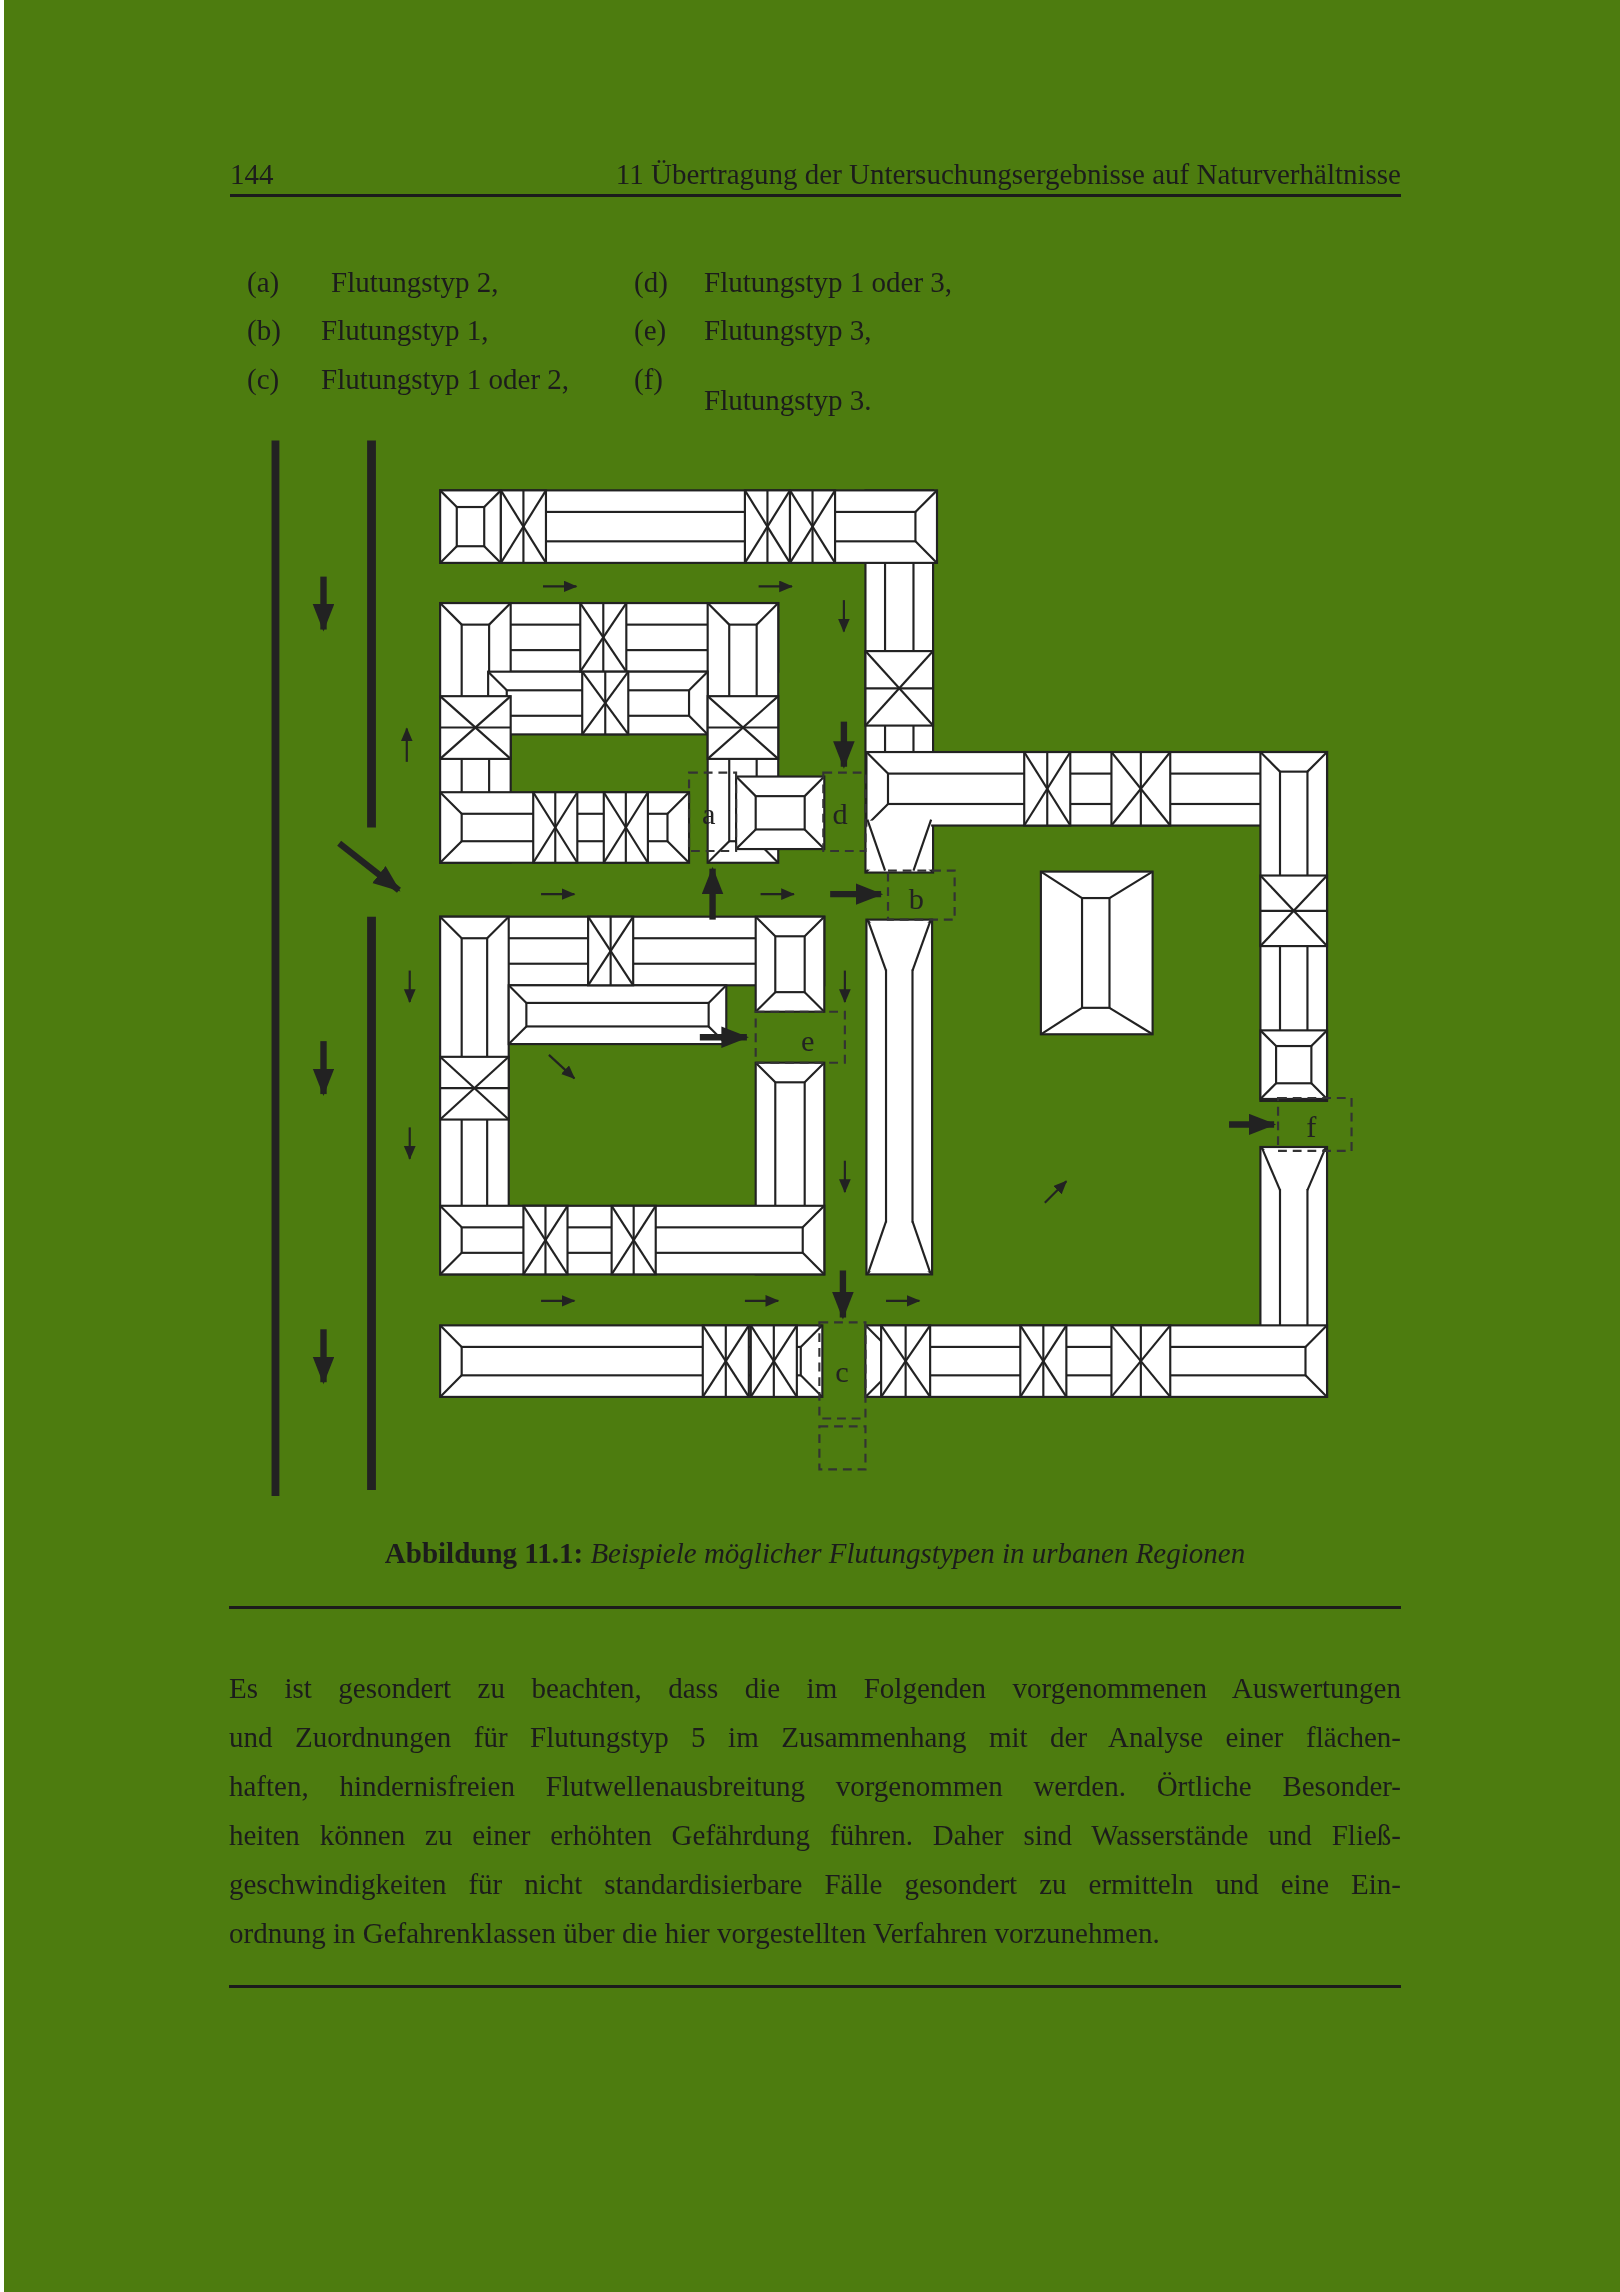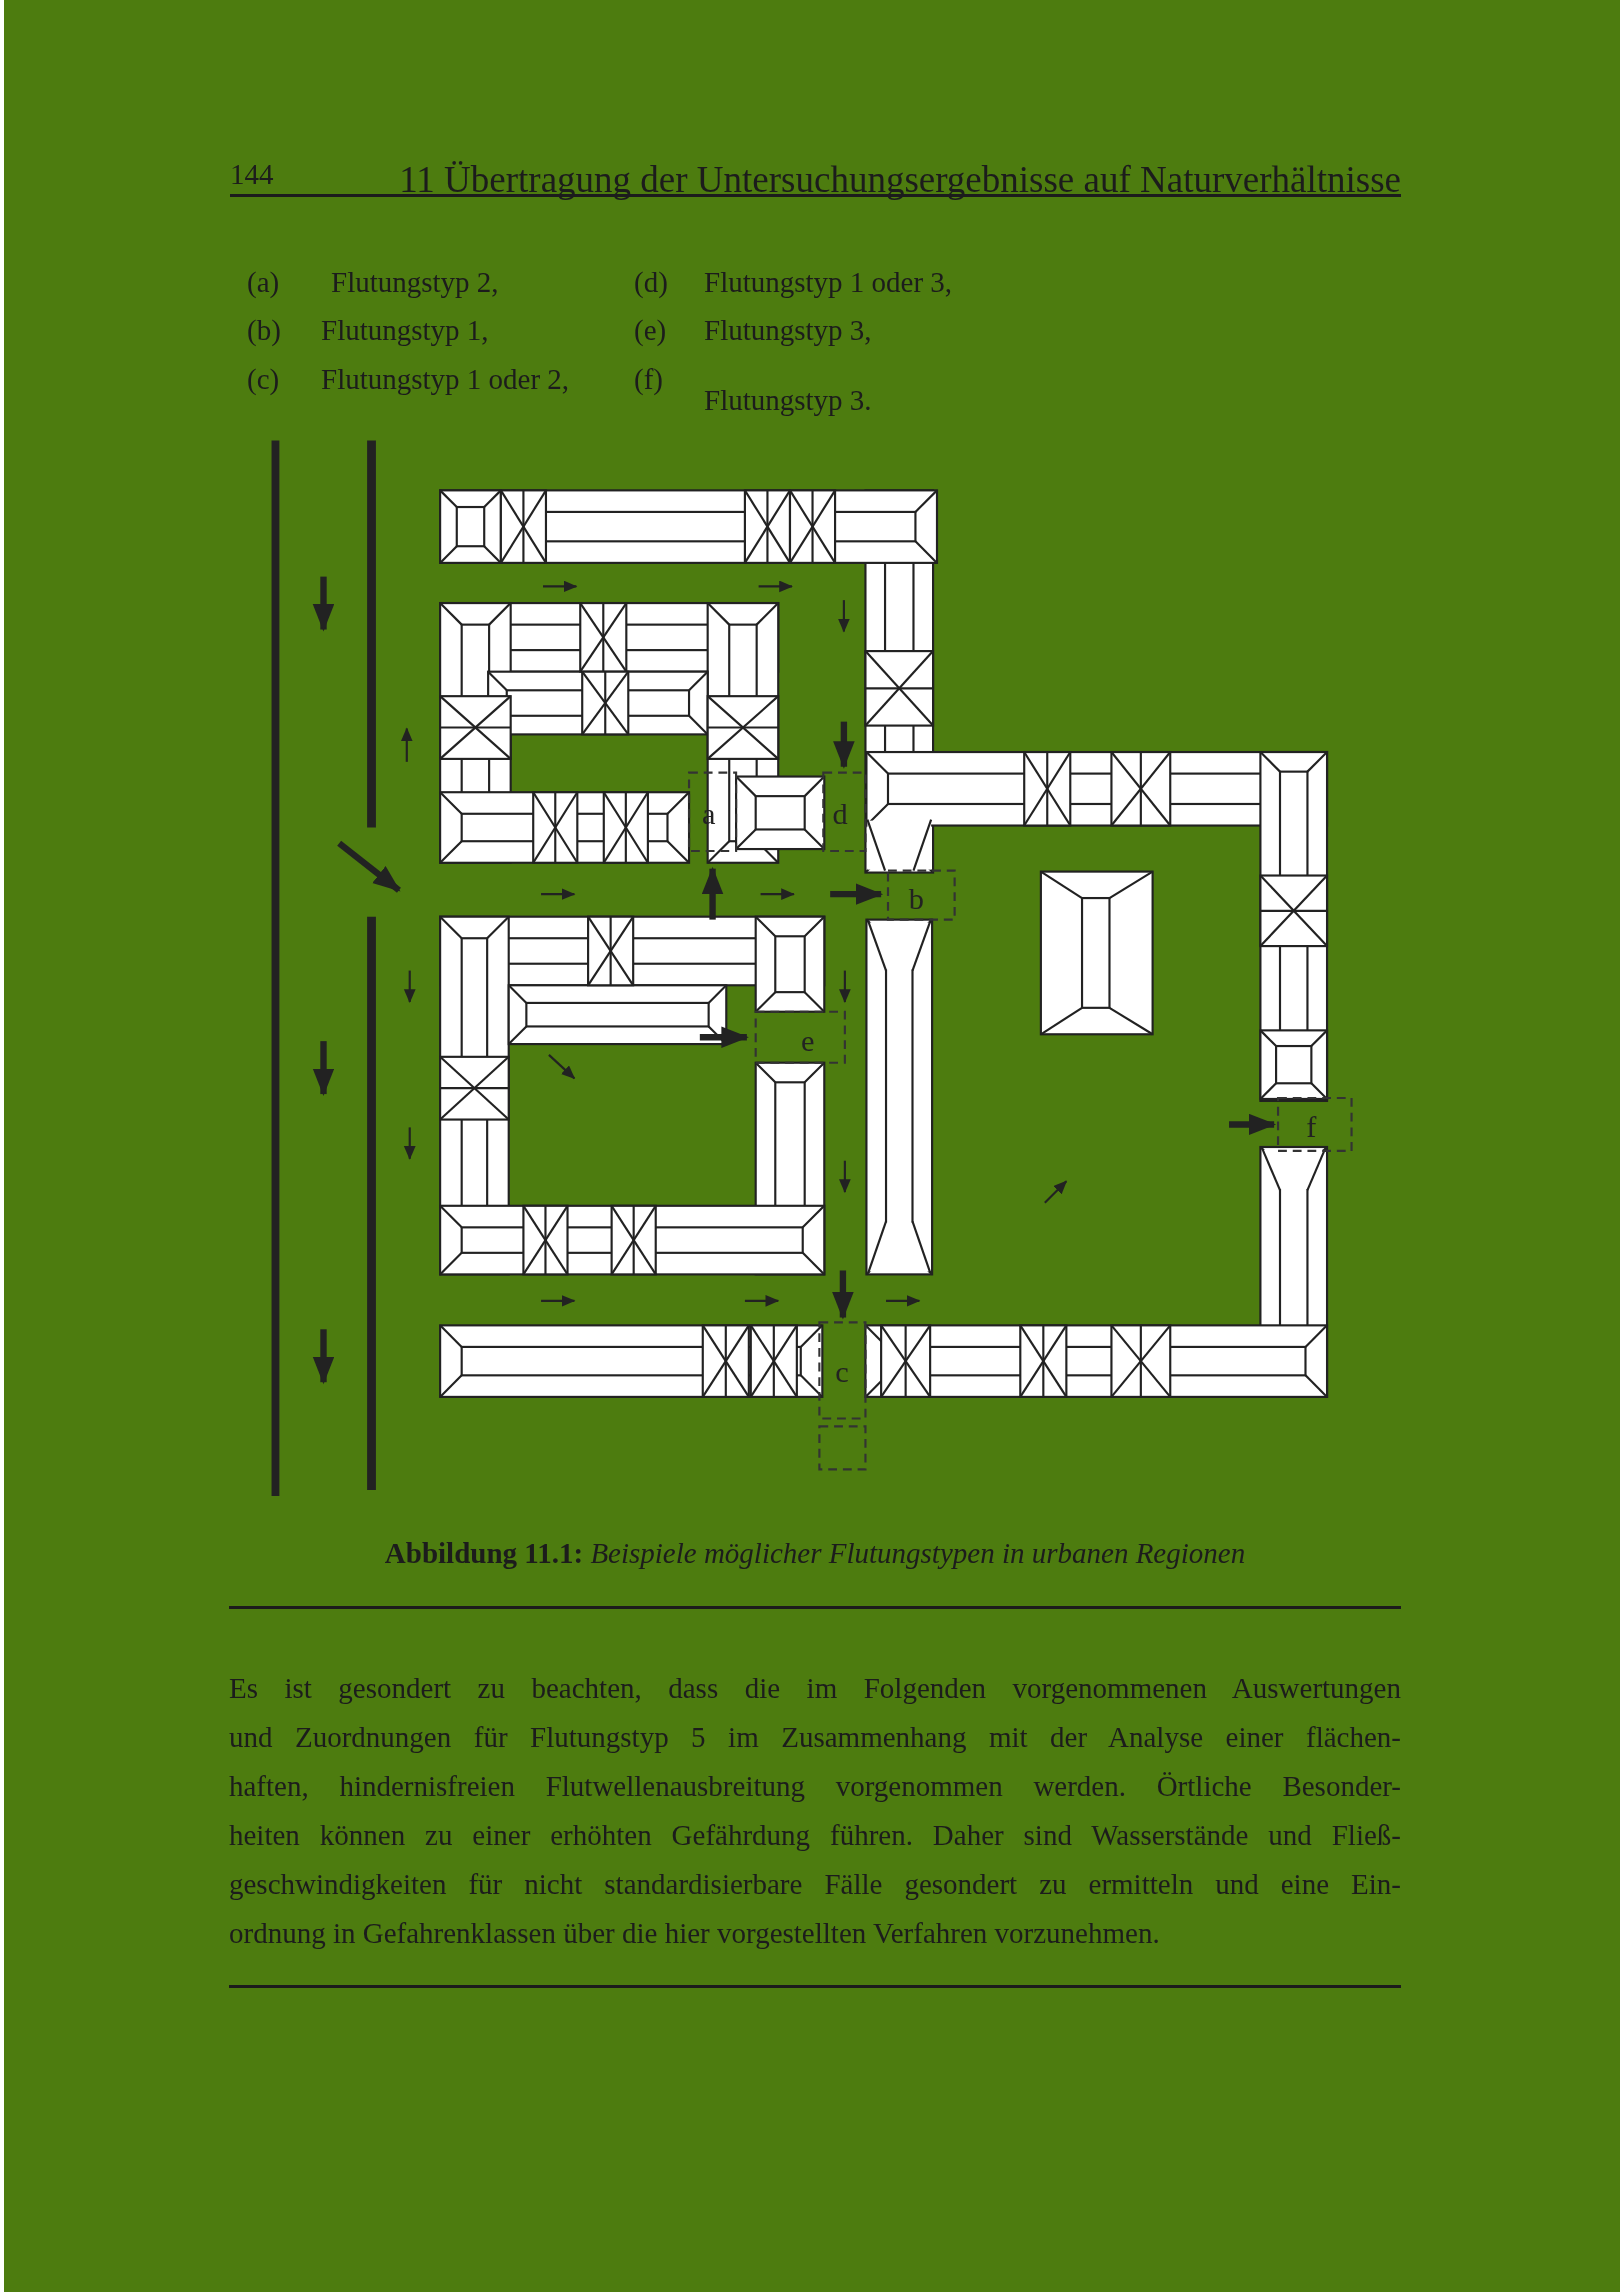--- a/index.html
+++ b/index.html
@@ -1,20 +1,20 @@
 <!DOCTYPE html>
 <html><head>
 <meta charset="utf-8">
 <style>
   html,body{margin:0;padding:0;}
   body{width:1620px;height:2293px;background:#ffffff;font-family:"Liberation Serif",serif;color:#1c1c1c;position:relative;}
   .page{position:absolute;left:4px;top:0;width:1620px;height:2293px;background:#4d7c0f;overflow:hidden;}
   .hrule{position:absolute;background:#1c1c1c;}
   .pagenum{position:absolute;left:226px;top:158px;font-size:29px;}
-  .chapter{position:absolute;left:225px;top:158px;width:1172px;text-align:right;font-size:37px;white-space:nowrap;}
+  .chapter{position:absolute;left:225px;top:158px;width:1172px;text-align:right;font-size:29px;white-space:nowrap;}
   .li-label,.li-text{position:absolute;font-size:29px;white-space:nowrap;}
   #figure-svg{position:absolute;left:0;top:0;}
   .caption{position:absolute;left:225px;top:1537px;width:1172px;text-align:center;font-size:29px;white-space:nowrap;}
   .cap-label{font-weight:bold;}
   .cap-text{font-style:italic;text-align:right;}
   .para{position:absolute;left:225px;top:1664px;width:1172px;font-size:29px;}
   .jline{height:49px;line-height:49px;overflow:hidden;text-align:justify;white-space:normal;}
   .jline::after{content:"";display:inline-block;width:100%;}
   .jline.last{text-align:left;}
   .jline.last::after{content:none;}

